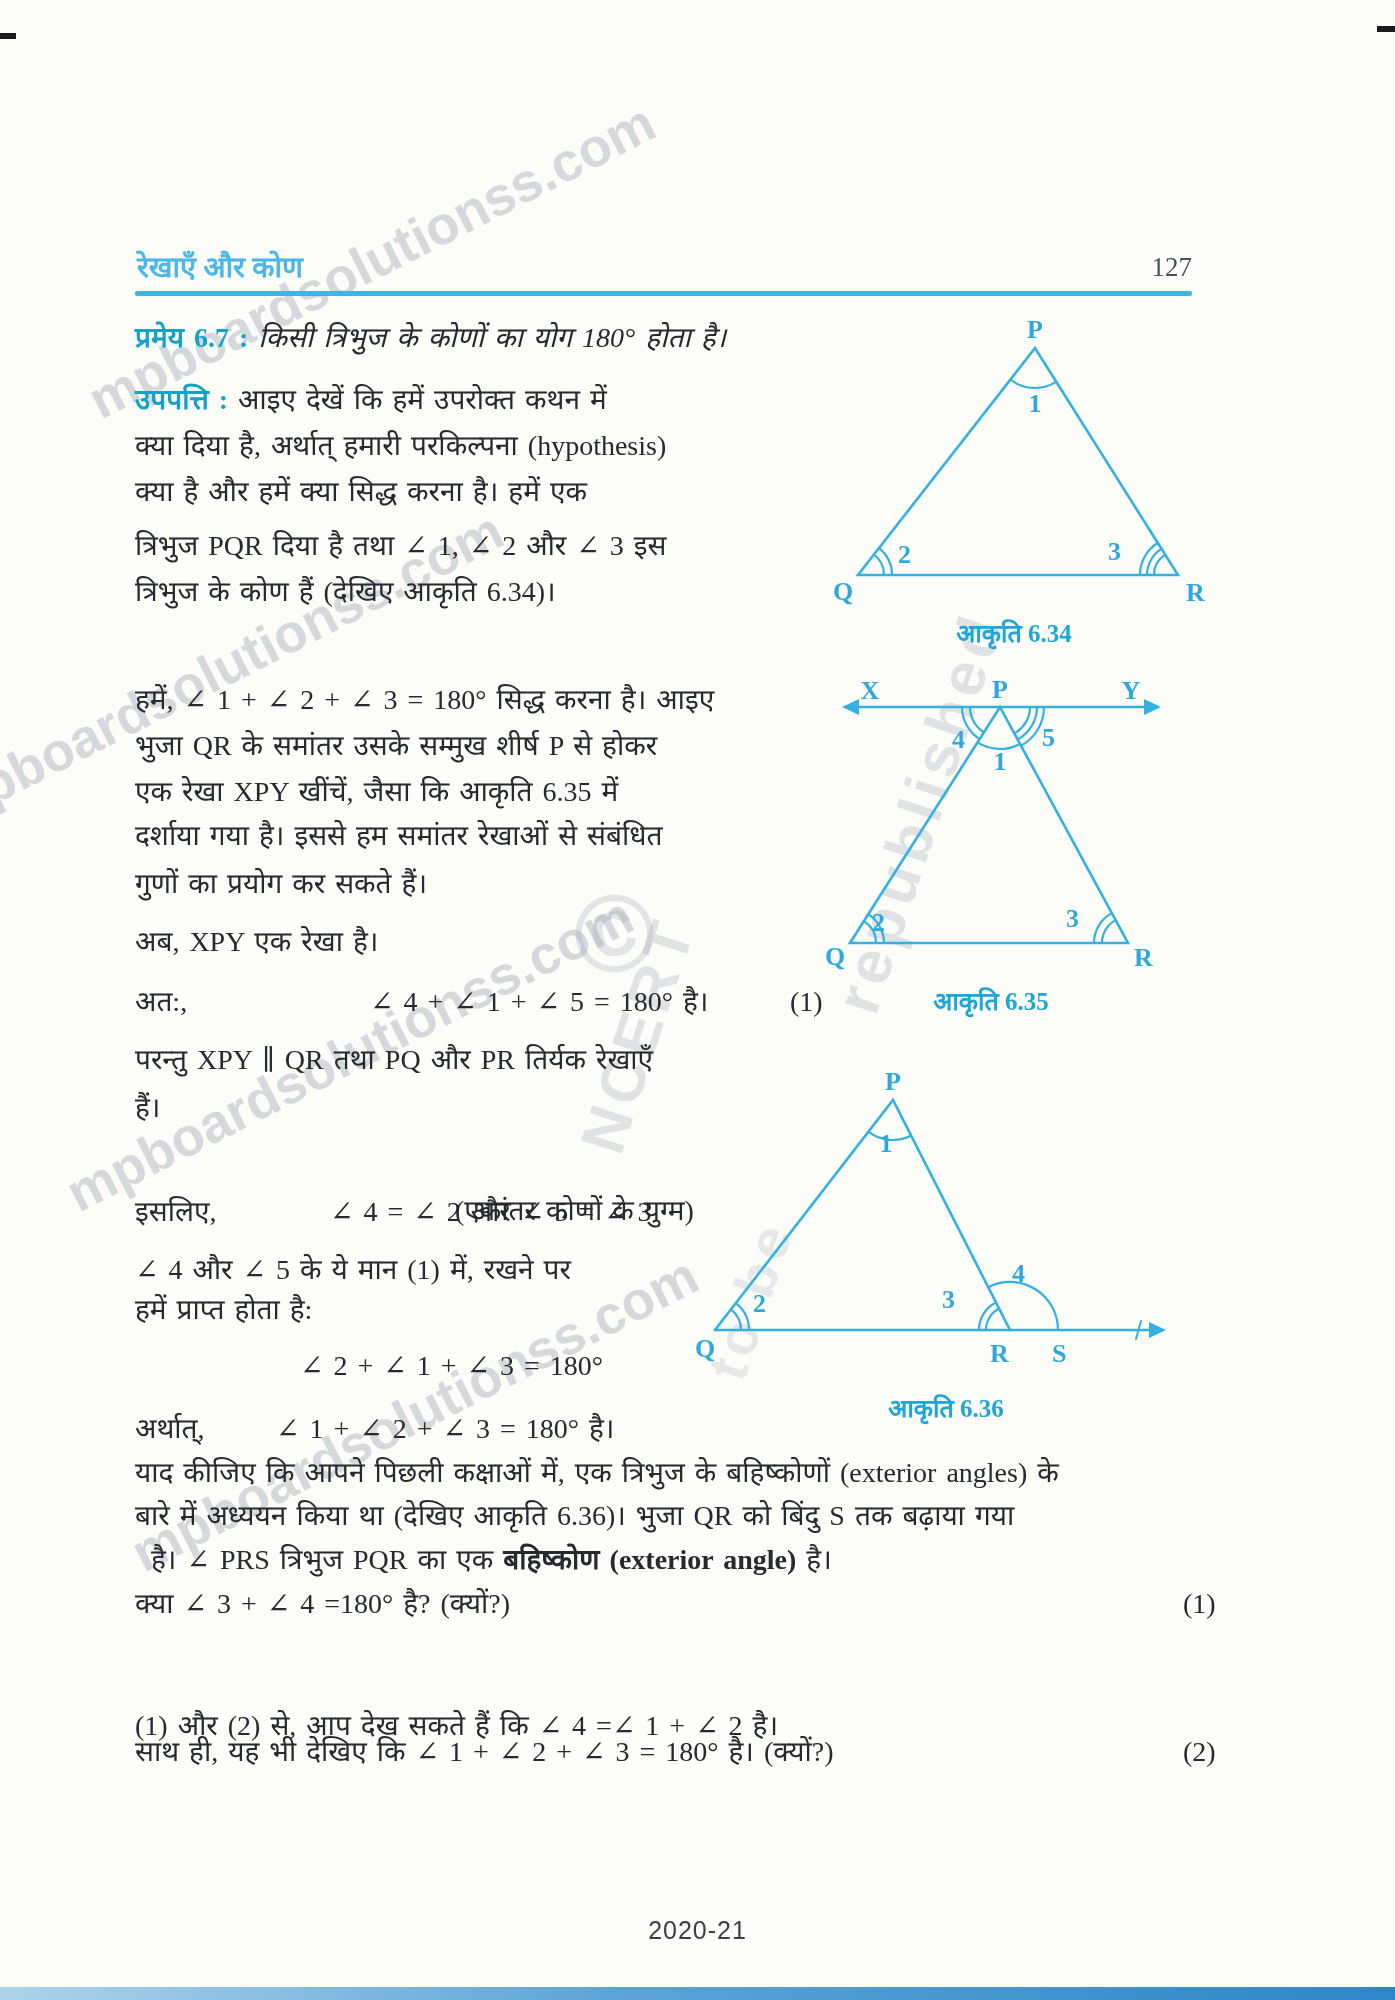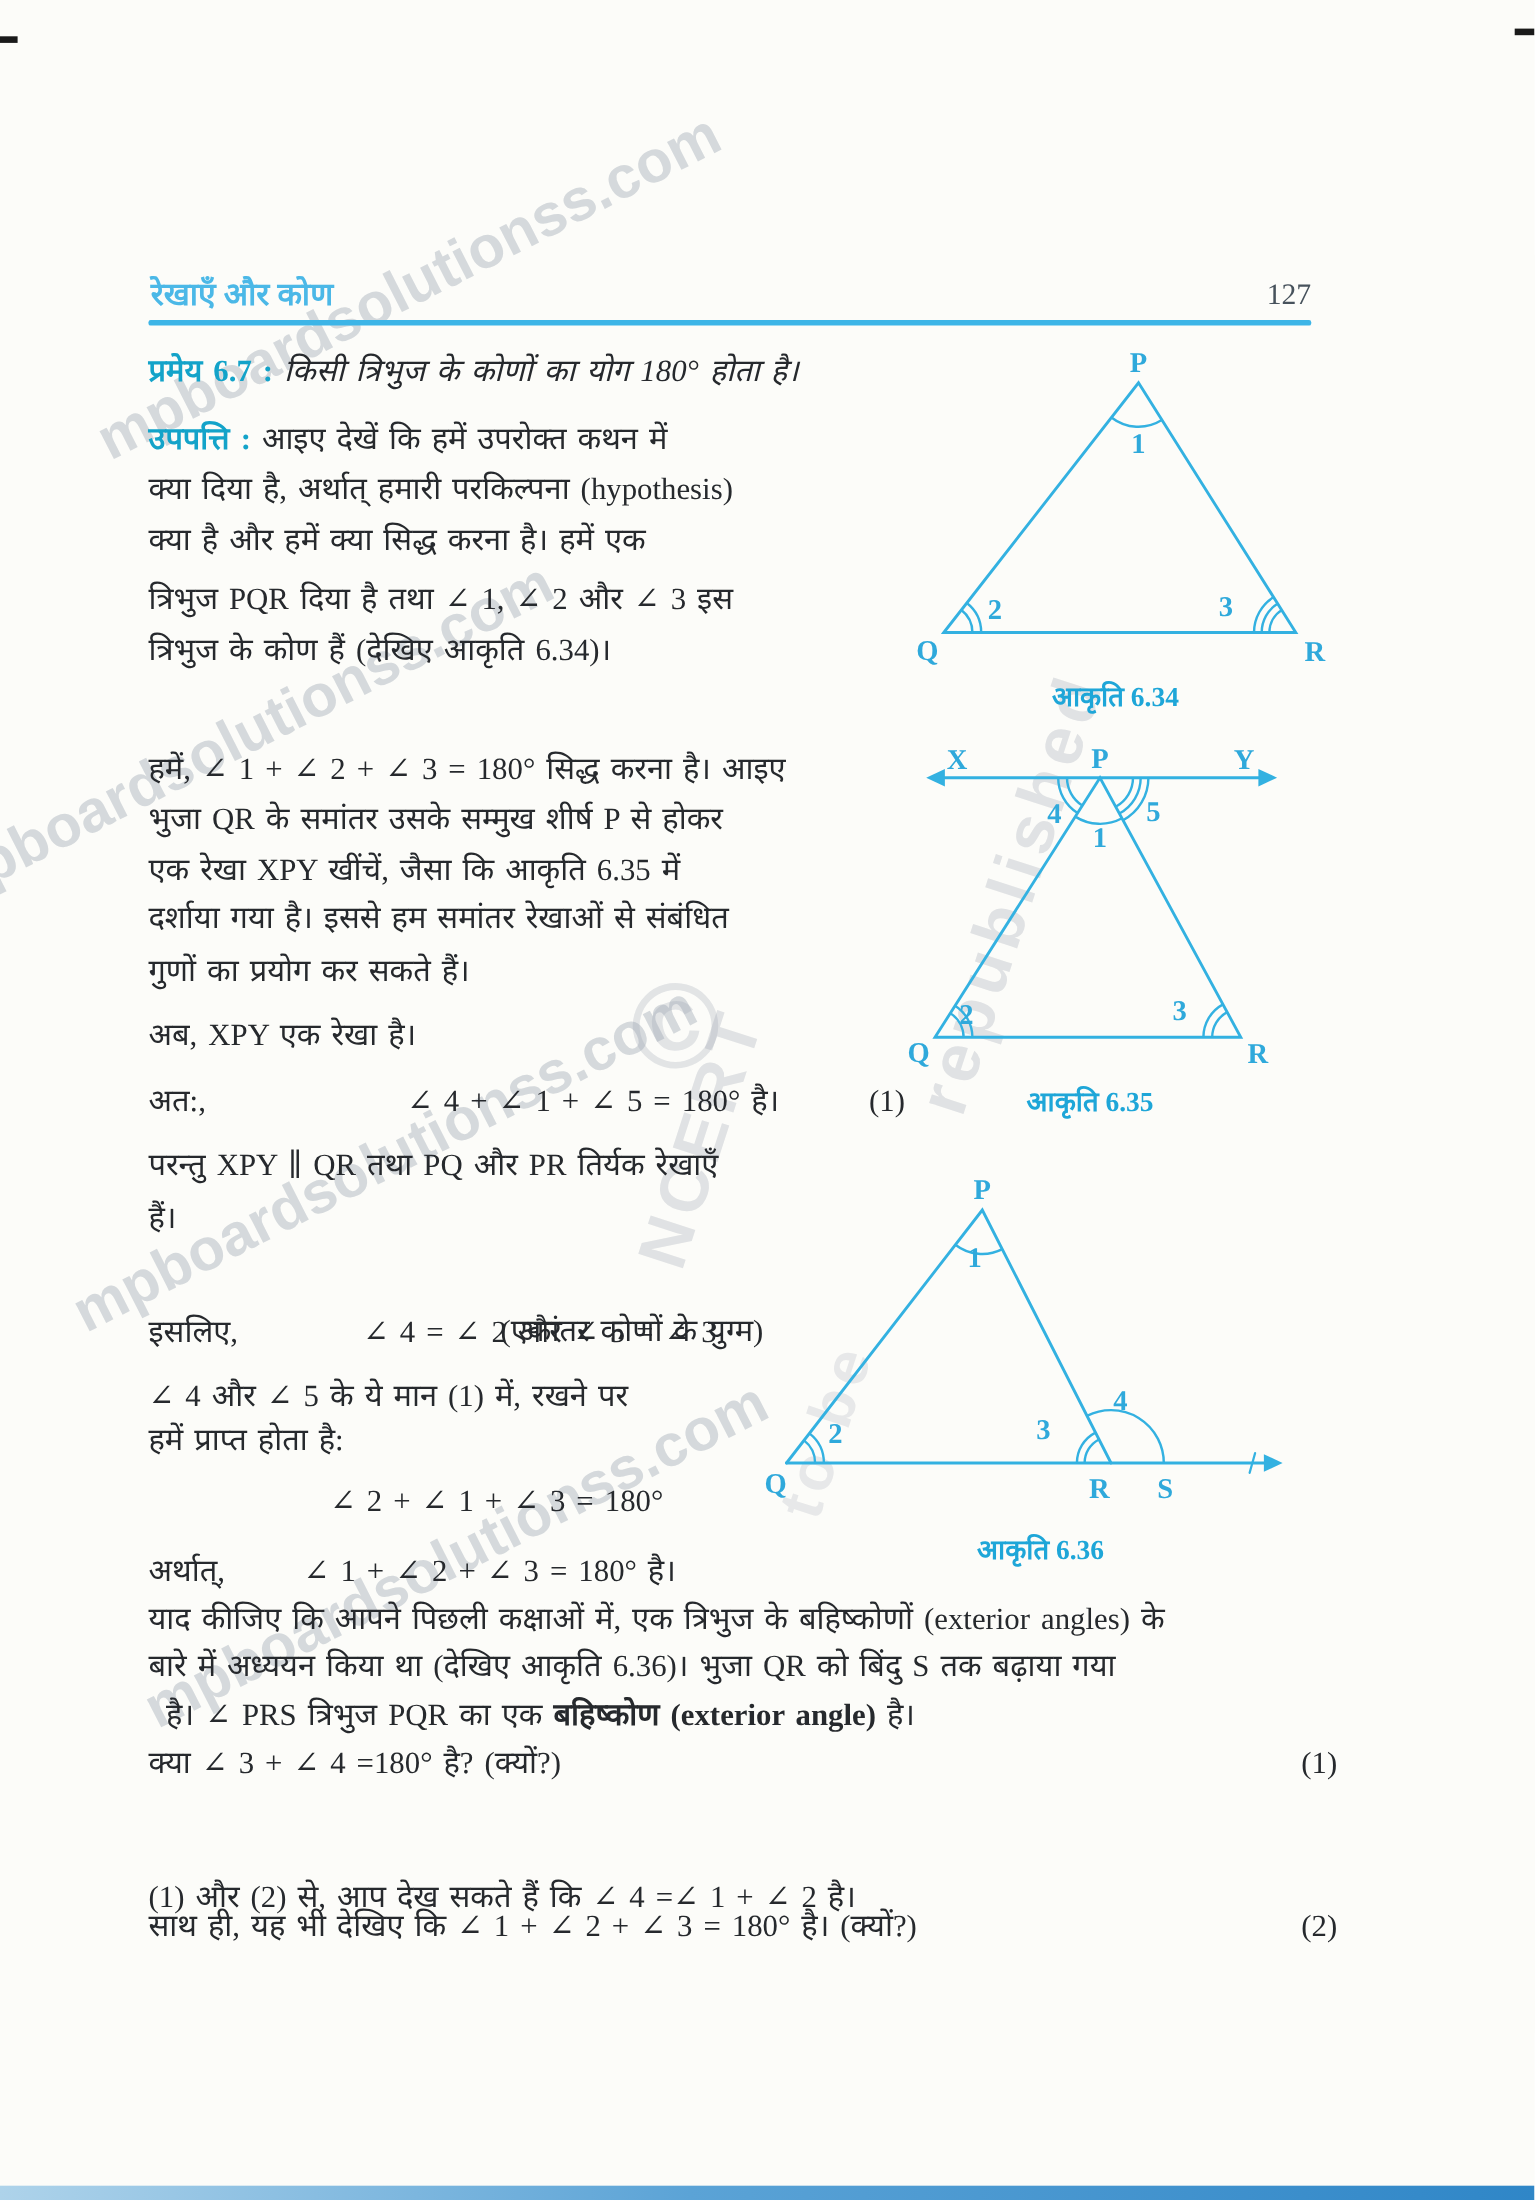--- a/index.html
+++ b/index.html
@@ -153,14 +153,15 @@
       <text class="figlabel" x="990" y="1362">R</text>
       <text class="figlabel" x="1052" y="1362">S</text>
       <text class="figlabel" x="886" y="1152" text-anchor="middle">1</text>
       <text class="figlabel" x="753" y="1312">2</text>
       <text class="figlabel" x="942" y="1308">3</text>
       <text class="figlabel" x="1012" y="1282">4</text>
     </svg>
   </div>
   <div class="caption" style="left:836px;top:1390px;">आकृति 6.36</div>
 
+  <div id="footer-year">2020-21</div>
   <div id="bottom-bar"></div>
 </div>
 
 </body></html>

